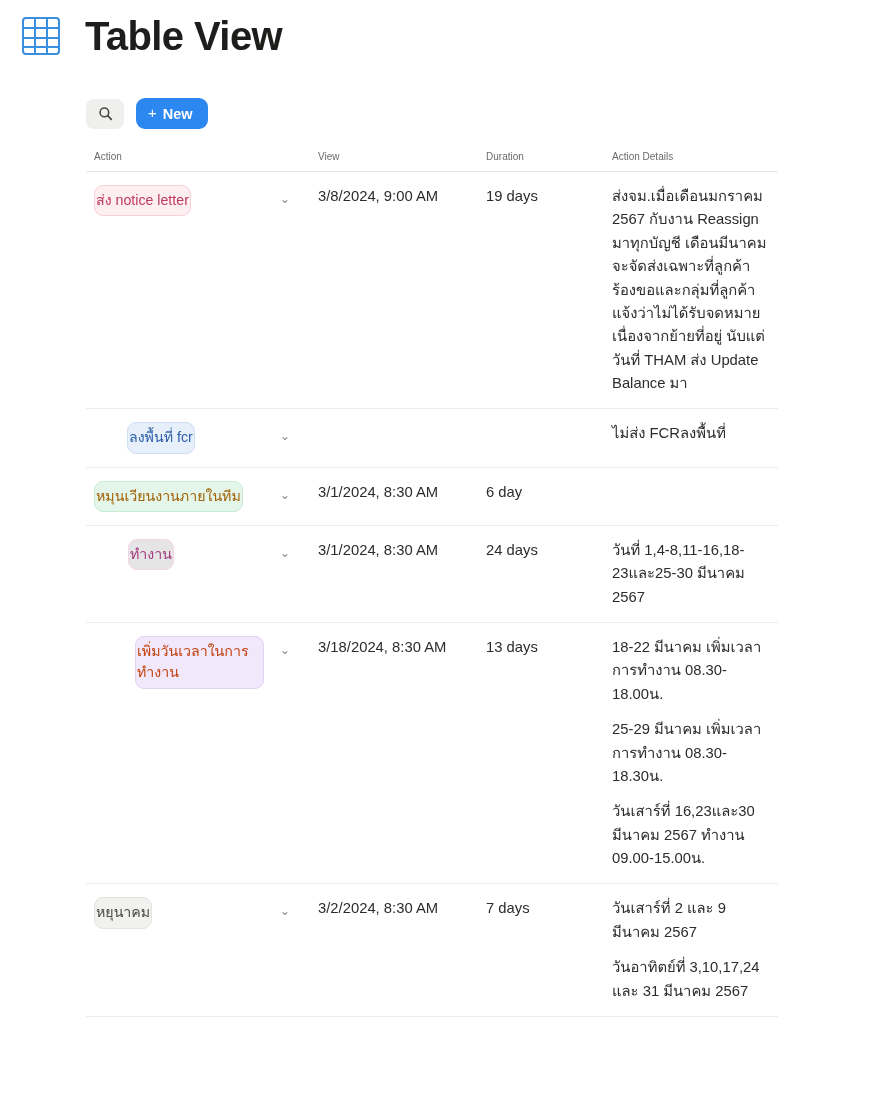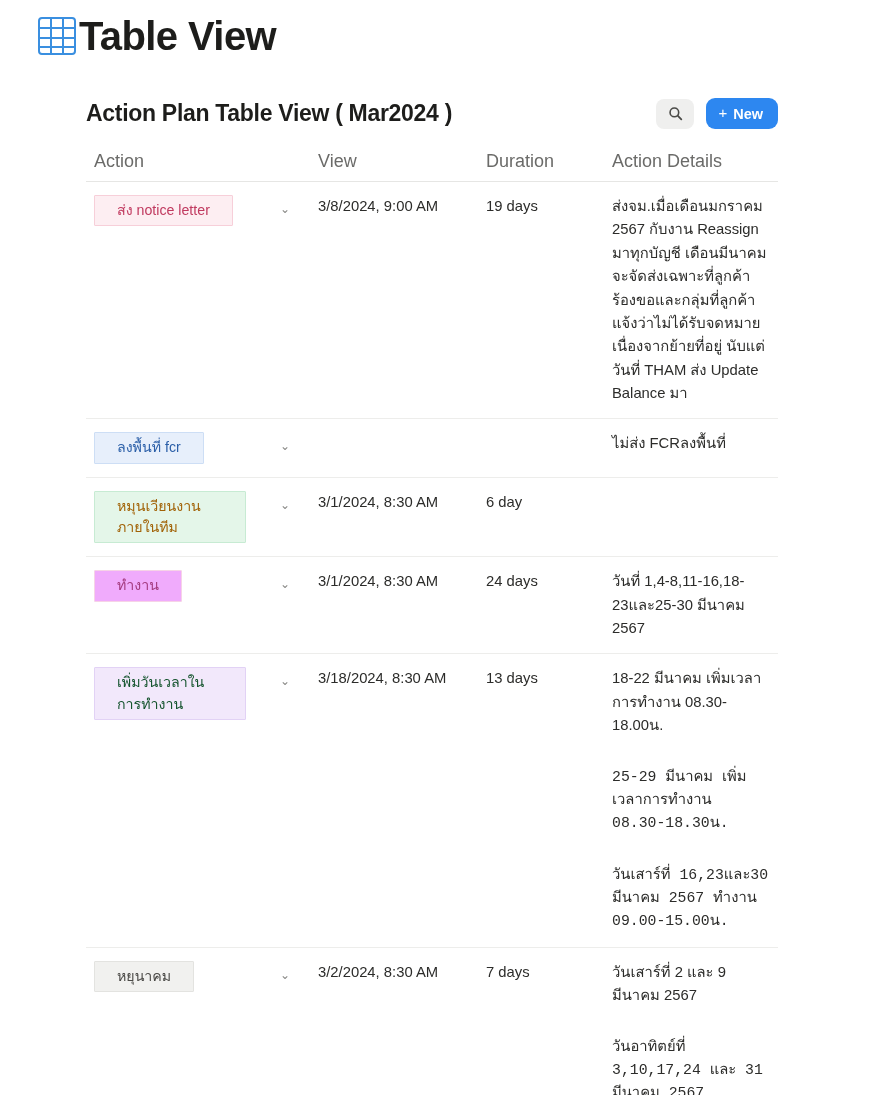--- a/index.html
+++ b/index.html
@@ -18,23 +18,22 @@
     width: 895px;
     min-height: 1095px;
     position: relative;
     background: #ffffff;
   }
 
   
   .app-header {
     display: flex;
     align-items: center;
-    gap: 3px;
+    gap: 25px;
     padding: 14px 16px 0 22px;
-    margin-left: 16px;
   }
   .grid-icon {
     width: 38px;
     height: 38px;
     flex: 0 0 38px;
     border: 2px solid #3a8fe0;
     border-radius: 4px;
     position: relative;
     overflow: hidden;
     background: #ffffff;
@@ -120,21 +119,21 @@
   }
 
   
   table.tv {
     border-collapse: collapse;
     width: 692px;
     table-layout: fixed;
   }
   table.tv th {
     text-align: left;
-    font-size: 18px;
+    font-size: 10px;
     font-weight: 400;
     color: #6b6b69;
     padding: 0 8px 9px 8px;
     border-bottom: 1px solid #e6e6e4;
     vertical-align: bottom;
   }
   table.tv td {
     vertical-align: top;
     padding: 13px 8px 13px 8px;
     border-bottom: 1px solid #ededeb;
@@ -143,57 +142,56 @@
     color: #2c2c2a;
   }
   col.c-action   { width: 186px; }
   col.c-chev     { width:  38px; }
   col.c-start    { width: 168px; }
   col.c-duration { width: 126px; }
   col.c-details  { width: 174px; }
 
   .pill {
     display: inline-block;
-    border-radius: 1px;
-    padding: 4px 22px;
+    border-radius: 9px;
+    padding: 4px 1px;
     font-size: 14.2px;
     line-height: 1.5;
     max-width: 152px;
   }
   .chev {
     color: #8a8a87;
     font-size: 12px;
     line-height: 1;
     padding-top: 8px;
     cursor: pointer;
     user-select: none;
   }
   .details p { margin: 0; }
-  .details p + p { margin-top: 28px; font-family: Liberation Mono, monospace; }
+  .details p + p { margin-top: 12px; }
 </style>
 </head>
 <body>
 
 <div class="page">
 
   <div class="app-header">
     <span class="grid-icon">
       <i class="h1"></i>
         <i class="h2"></i>
         <i class="h3"></i>
         <i class="v1"></i>
         <i class="v2"></i>
     </span>
     <h1 class="app-title">Table View</h1>
   </div>
 
   <div class="content">
 
     <div class="board-head">
-      <div class="board-title">Action Plan Table View ( Mar2024 )</div>
       <div class="head-actions">
         <button class="icon-btn">
           <svg width="15" height="15" viewBox="0 0 16 16">
             <circle cx="6.8" cy="6.8" r="4.6" fill="none" stroke="#4a4a47" stroke-width="1.7"></circle>
             <line x1="10.3" y1="10.3" x2="14.2" y2="14.2" stroke="#4a4a47" stroke-width="1.9" stroke-linecap="round"></line>
           </svg>
         </button>
         <button class="new-btn">
           <span class="plus">+</span>
           <span>New</span>
@@ -223,52 +221,52 @@
             <td>
               <div class="chev">⌄</div>
             </td>
             <td>3/8/2024, 9:00 AM</td>
             <td>19 days</td>
             <td class="details">
               <p>ส่งจม.เมื่อเดือนมกราคม 2567 กับงาน Reassign มาทุกบัญชี เดือนมีนาคม จะจัดส่งเฉพาะที่ลูกค้า ร้องขอและกลุ่มที่ลูกค้า แจ้งว่าไม่ได้รับจดหมาย เนื่องจากย้ายที่อยู่ นับแต่ วันที่ THAM ส่ง Update Balance มา</p>
             </td>
           </tr>
           <tr>
-            <td><span class="pill" style="background: rgb(231, 239, 251); color: rgb(43, 95, 168); border: 1px solid rgb(205, 222, 245);">ลงพื้นที่ fcr</span></td>
+            <td><span class="pill" style="background: rgb(231, 239, 251); color: rgb(43, 95, 168); border: 1px solid rgb(205, 222, 245); margin-left: 33px;">ลงพื้นที่ fcr</span></td>
             <td>
               <div class="chev">⌄</div>
             </td>
             <td></td>
             <td></td>
             <td class="details">
               <p>ไม่ส่ง FCRลงพื้นที่</p>
             </td>
           </tr>
           <tr>
             <td><span class="pill" style="background: rgb(228, 246, 233); color: #a16207; border: 1px solid rgb(199, 235, 211);">หมุนเวียนงานภายในทีม</span></td>
             <td>
               <div class="chev">⌄</div>
             </td>
             <td>3/1/2024, 8:30 AM</td>
             <td>6 day</td>
             <td class="details"></td>
           </tr>
           <tr>
-            <td><span class="pill" style="background: #f0abfc; color: rgb(163, 58, 126); border: 1px solid rgb(246, 211, 231);">ทำงาน</span></td>
+            <td><span class="pill" style="background: #e5e5e5; color: rgb(163, 58, 126); border: 1px solid rgb(246, 211, 231); margin-left: 34px;">ทำงาน</span></td>
             <td>
               <div class="chev">⌄</div>
             </td>
             <td>3/1/2024, 8:30 AM</td>
             <td>24 days</td>
             <td class="details">
               <p>วันที่ 1,4-8,11-16,18-23และ25-30 มีนาคม 2567</p>
             </td>
           </tr>
           <tr>
-            <td><span class="pill" style="background: rgb(242, 232, 251); color: #14532d; border: 1px solid rgb(226, 210, 245);">เพิ่มวันเวลาในการทำงาน</span></td>
+            <td><span class="pill" style="background: rgb(242, 232, 251); color: #c2410c; border: 1px solid rgb(226, 210, 245); margin-left: 41px;">เพิ่มวันเวลาในการทำงาน</span></td>
             <td>
               <div class="chev">⌄</div>
             </td>
             <td>3/18/2024, 8:30 AM</td>
             <td>13 days</td>
             <td class="details">
               <p>18-22 มีนาคม เพิ่มเวลาการทำงาน 08.30-18.00น.</p>
               <p>25-29 มีนาคม เพิ่มเวลาการทำงาน 08.30-18.30น.</p>
               <p>วันเสาร์ที่ 16,23และ30 มีนาคม 2567 ทำงาน 09.00-15.00น.</p>
             </td>

